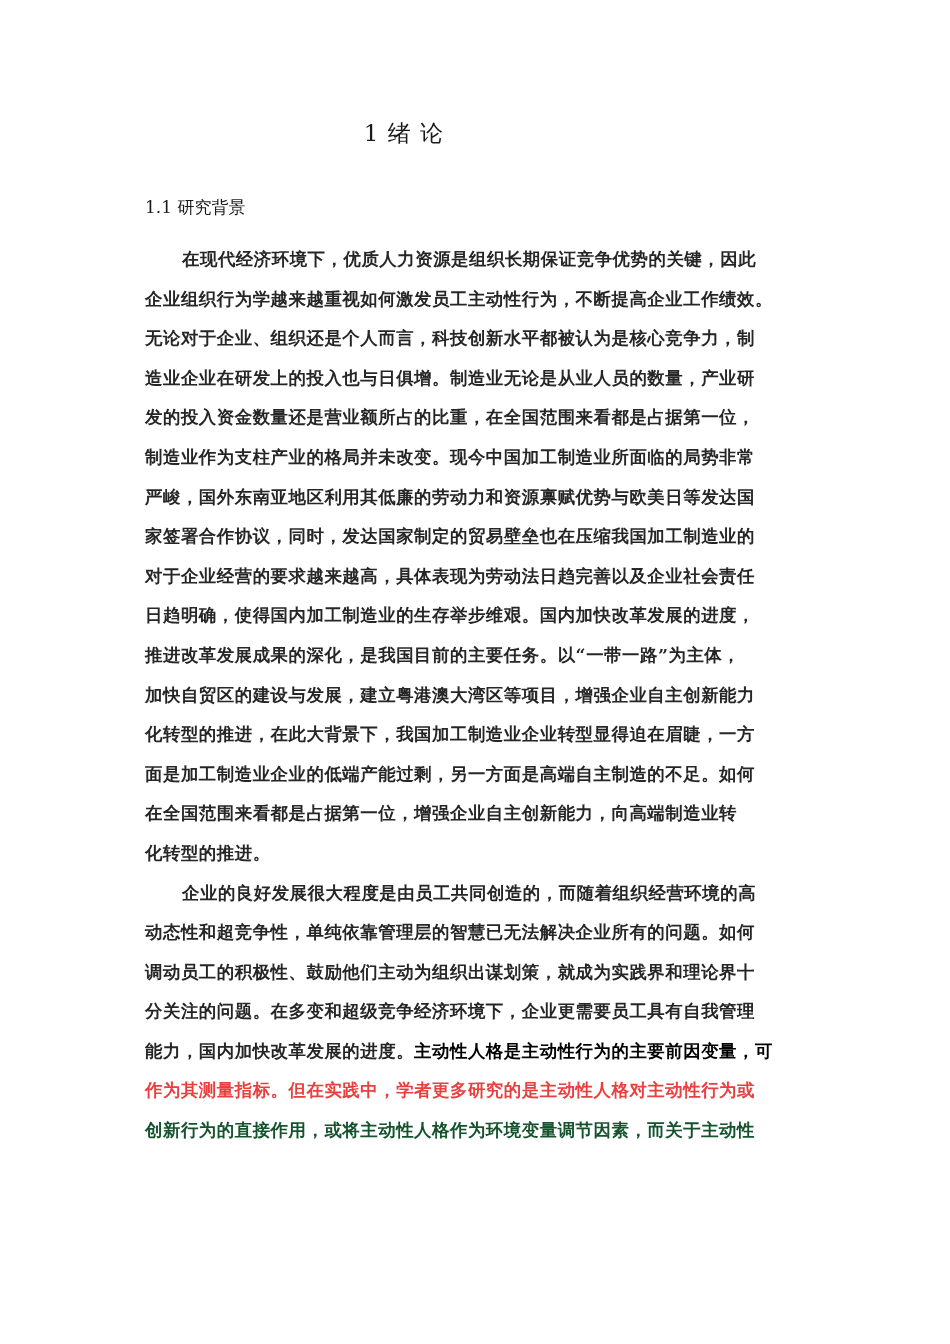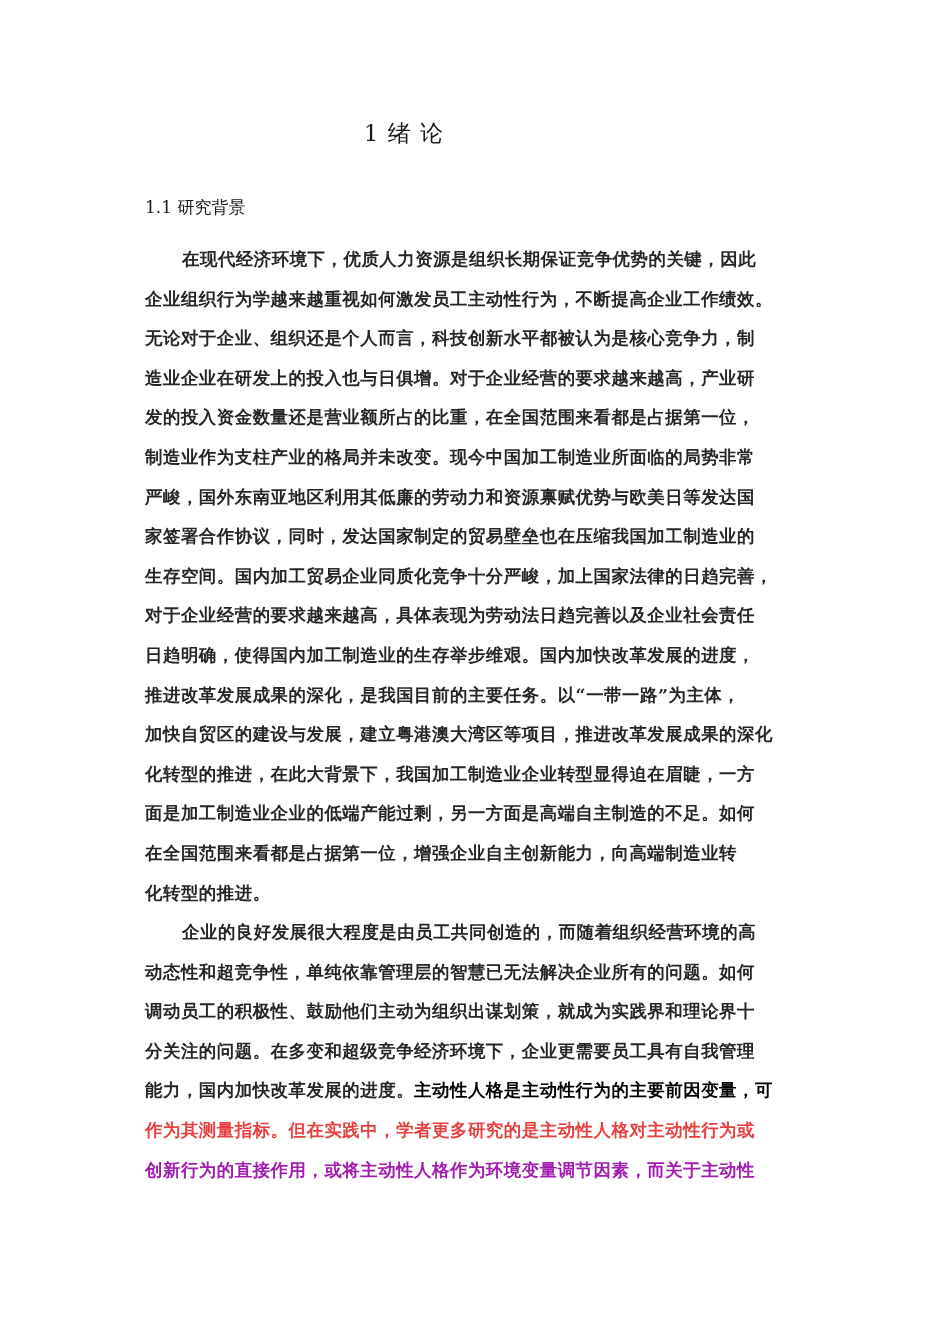--- a/index.html
+++ b/index.html
@@ -18,35 +18,34 @@
 </head>
 <body>
 
 <div class="page">
   <div class="chapter-title">1 绪 论</div>
   <div class="section-title">1.1 研究背景</div>
   <div class="body-lines" id="body-lines">
       <div class="line indent"><span>在现代经济环境下，优质人力资源是组织长期保证竞争优势的关键，因此</span></div>
       <div class="line"><span>企业组织行为学越来越重视如何激发员工主动性行为，不断提高企业工作绩效。</span></div>
       <div class="line"><span>无论对于企业、组织还是个人而言，科技创新水平都被认为是核心竞争力，制</span></div>
-      <div class="line"><span>造业企业在研发上的投入也与日俱增。对于企业经营的要求越来越高，产业研</span></div>
+      <div class="line"><span>造业企业在研发上的投入也与日俱增。制造业无论是从业人员的数量，产业研</span></div>
       <div class="line"><span>发的投入资金数量还是营业额所占的比重，在全国范围来看都是占据第一位，</span></div>
       <div class="line"><span>制造业作为支柱产业的格局并未改变。现今中国加工制造业所面临的局势非常</span></div>
       <div class="line"><span>严峻，国外东南亚地区利用其低廉的劳动力和资源禀赋优势与欧美日等发达国</span></div>
       <div class="line"><span>家签署合作协议，同时，发达国家制定的贸易壁垒也在压缩我国加工制造业的</span></div>
-      <div class="line"><span>生存空间。国内加工贸易企业同质化竞争十分严峻，加上国家法律的日趋完善，</span></div>
       <div class="line"><span>对于企业经营的要求越来越高，具体表现为劳动法日趋完善以及企业社会责任</span></div>
       <div class="line"><span>日趋明确，使得国内加工制造业的生存举步维艰。国内加快改革发展的进度，</span></div>
       <div class="line"><span>推进改革发展成果的深化，是我国目前的主要任务。以“一带一路”为主体，</span></div>
-      <div class="line"><span>加快自贸区的建设与发展，建立粤港澳大湾区等项目，推进改革发展成果的深化</span></div>
+      <div class="line"><span>加快自贸区的建设与发展，建立粤港澳大湾区等项目，增强企业自主创新能力</span></div>
       <div class="line"><span>化转型的推进，在此大背景下，我国加工制造业企业转型显得迫在眉睫，一方</span></div>
       <div class="line"><span>面是加工制造业企业的低端产能过剩，另一方面是高端自主制造的不足。如何</span></div>
       <div class="line"><span>在全国范围来看都是占据第一位，增强企业自主创新能力，向高端制造业转</span></div>
       <div class="line"><span>化转型的推进。</span></div>
       <div class="line indent"><span>企业的良好发展很大程度是由员工共同创造的，而随着组织经营环境的高</span></div>
       <div class="line"><span>动态性和超竞争性，单纯依靠管理层的智慧已无法解决企业所有的问题。如何</span></div>
       <div class="line"><span>调动员工的积极性、鼓励他们主动为组织出谋划策，就成为实践界和理论界十</span></div>
       <div class="line"><span>分关注的问题。在多变和超级竞争经济环境下，企业更需要员工具有自我管理</span></div>
       <div class="line"><span>能力，国内加快改革发展的进度。</span><span class="red" style="color: #000000;">主动性人格是主动性行为的主要前因变量，可</span></div>
       <div class="line"><span class="red" style="color: rgb(232, 64, 63); margin-top: 40px;">作为其测量指标。但在实践中，学者更多研究的是主动性人格对主动性行为或</span></div>
-      <div class="line"><span class="red" style="color: #a21caf; text-align: center;">创新行为的直接作用，或将主动性人格作为环境变量调节因素，而关于主动性</span></div>
+      <div class="line"><span class="red" style="color: #14532d; text-align: center;">创新行为的直接作用，或将主动性人格作为环境变量调节因素，而关于主动性</span></div>
     </div>
 </div>
 
 </body></html>

